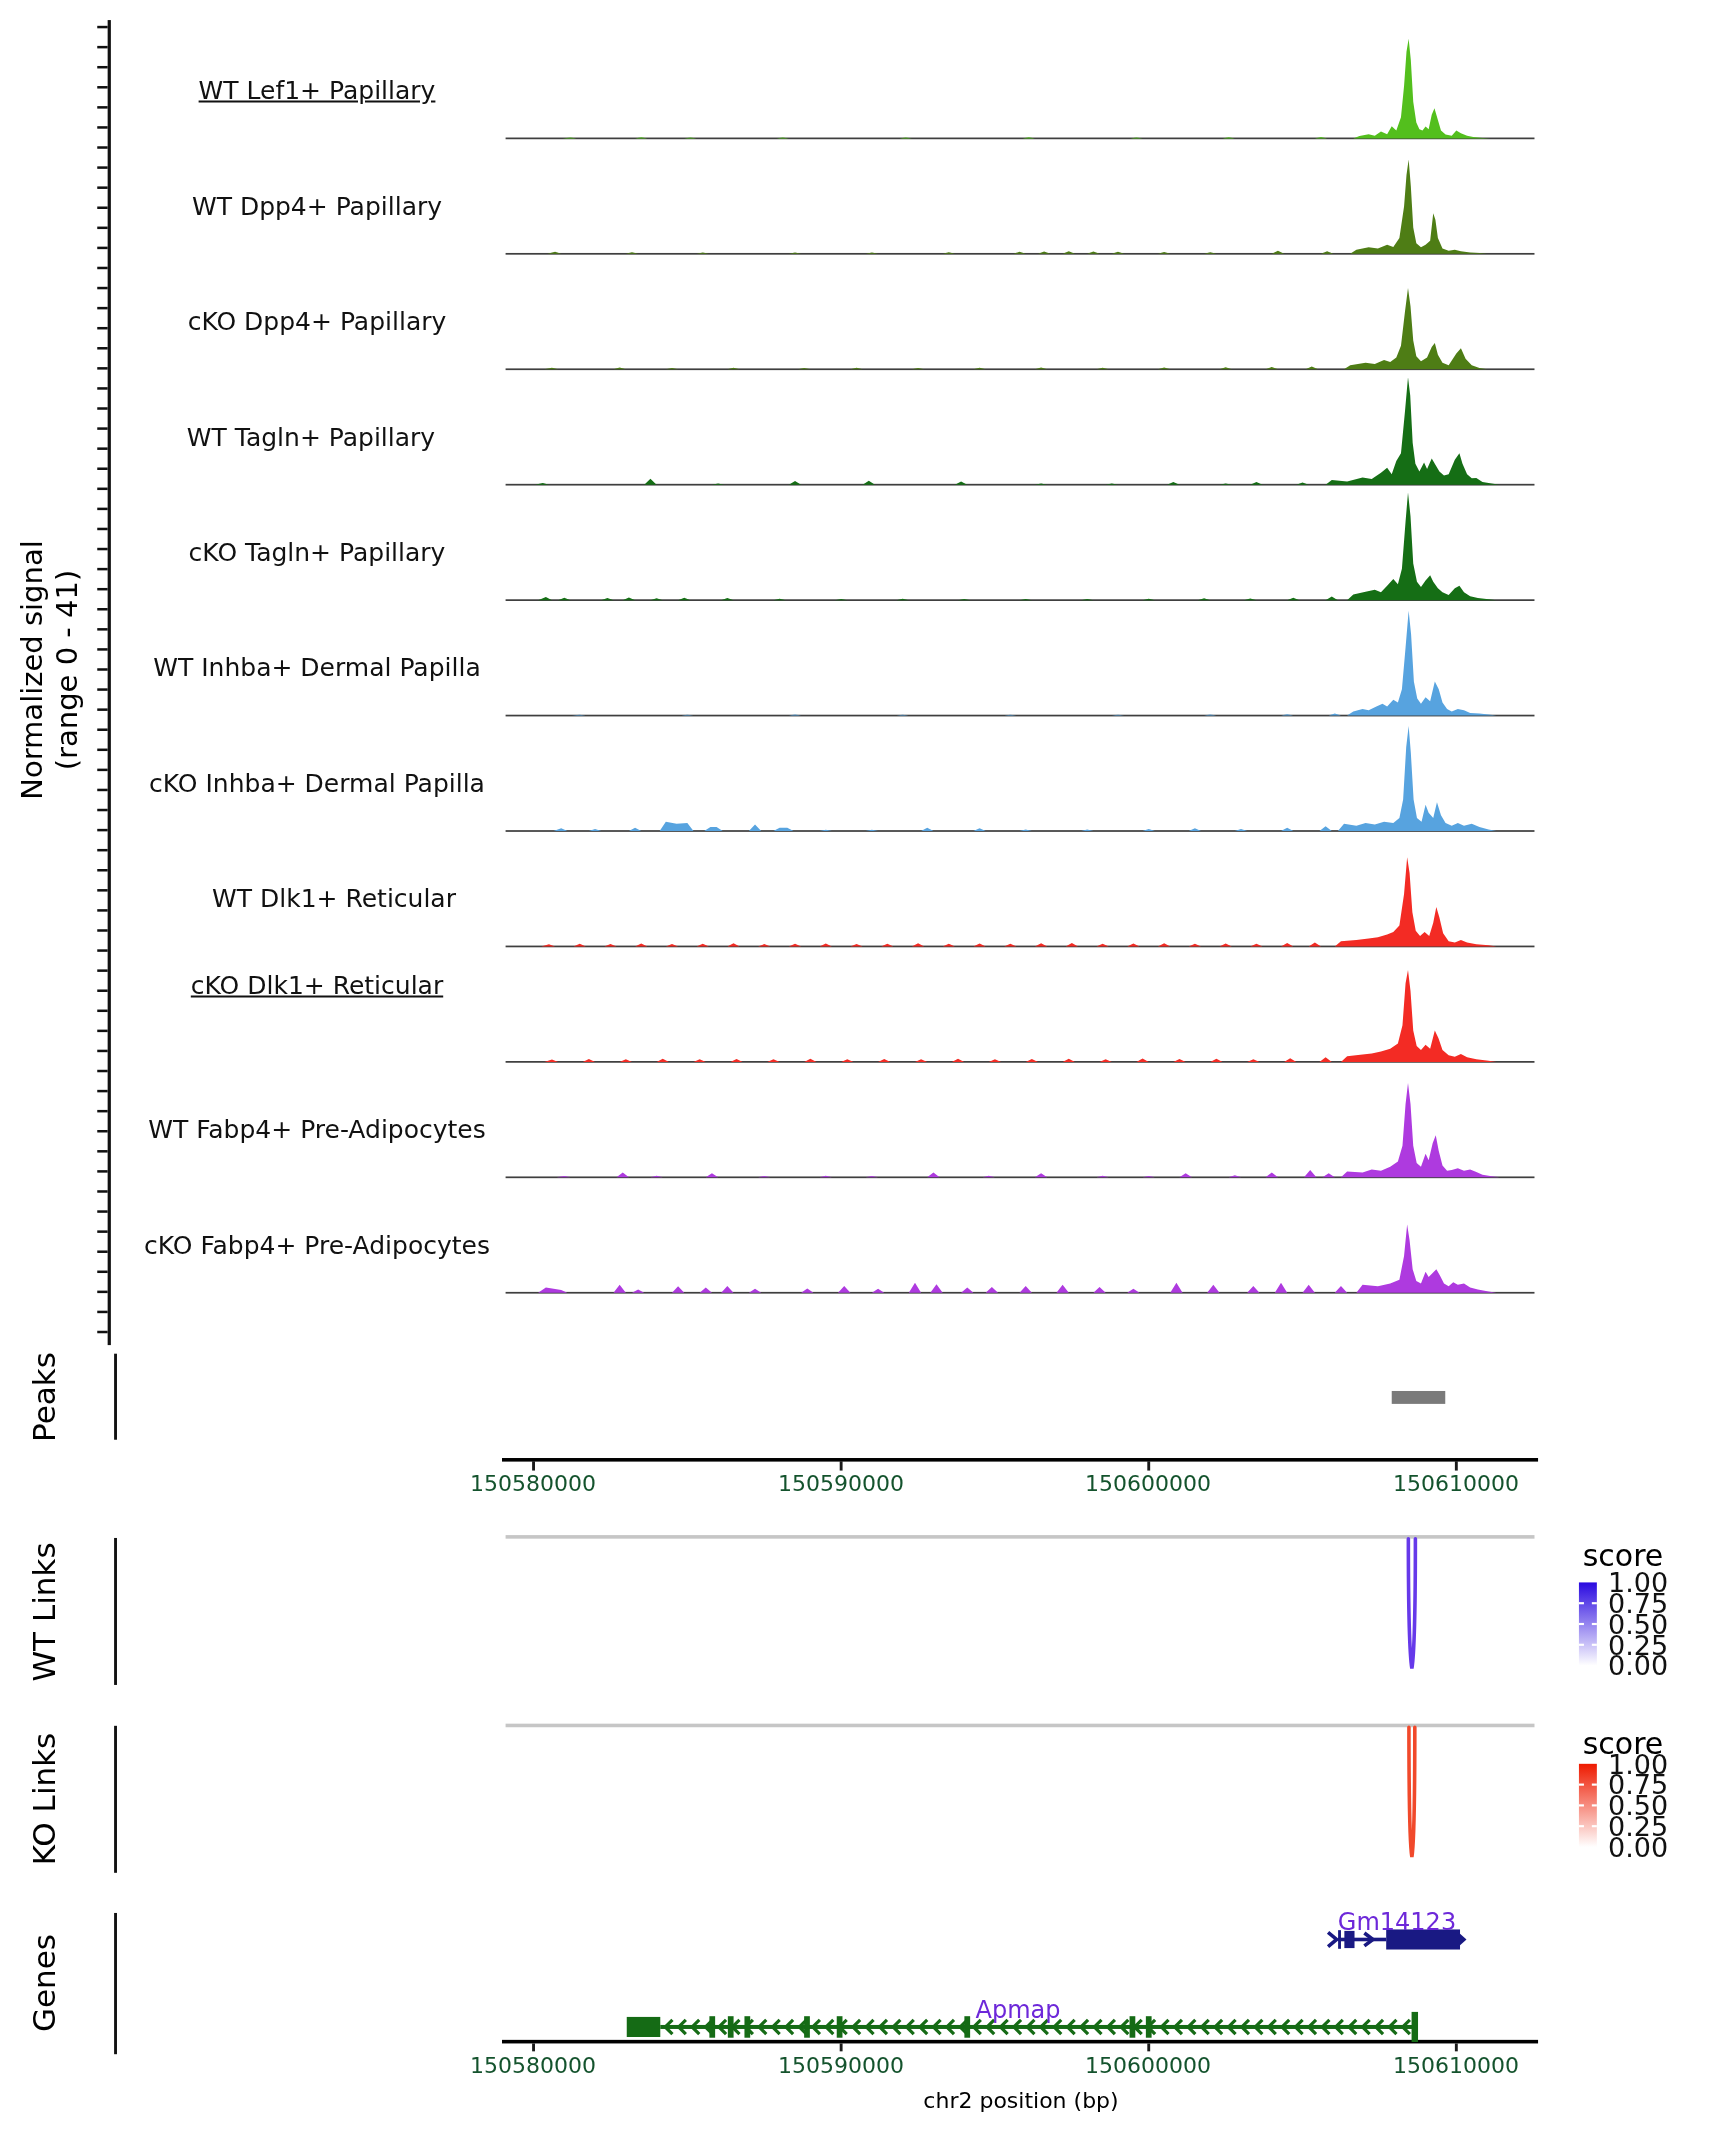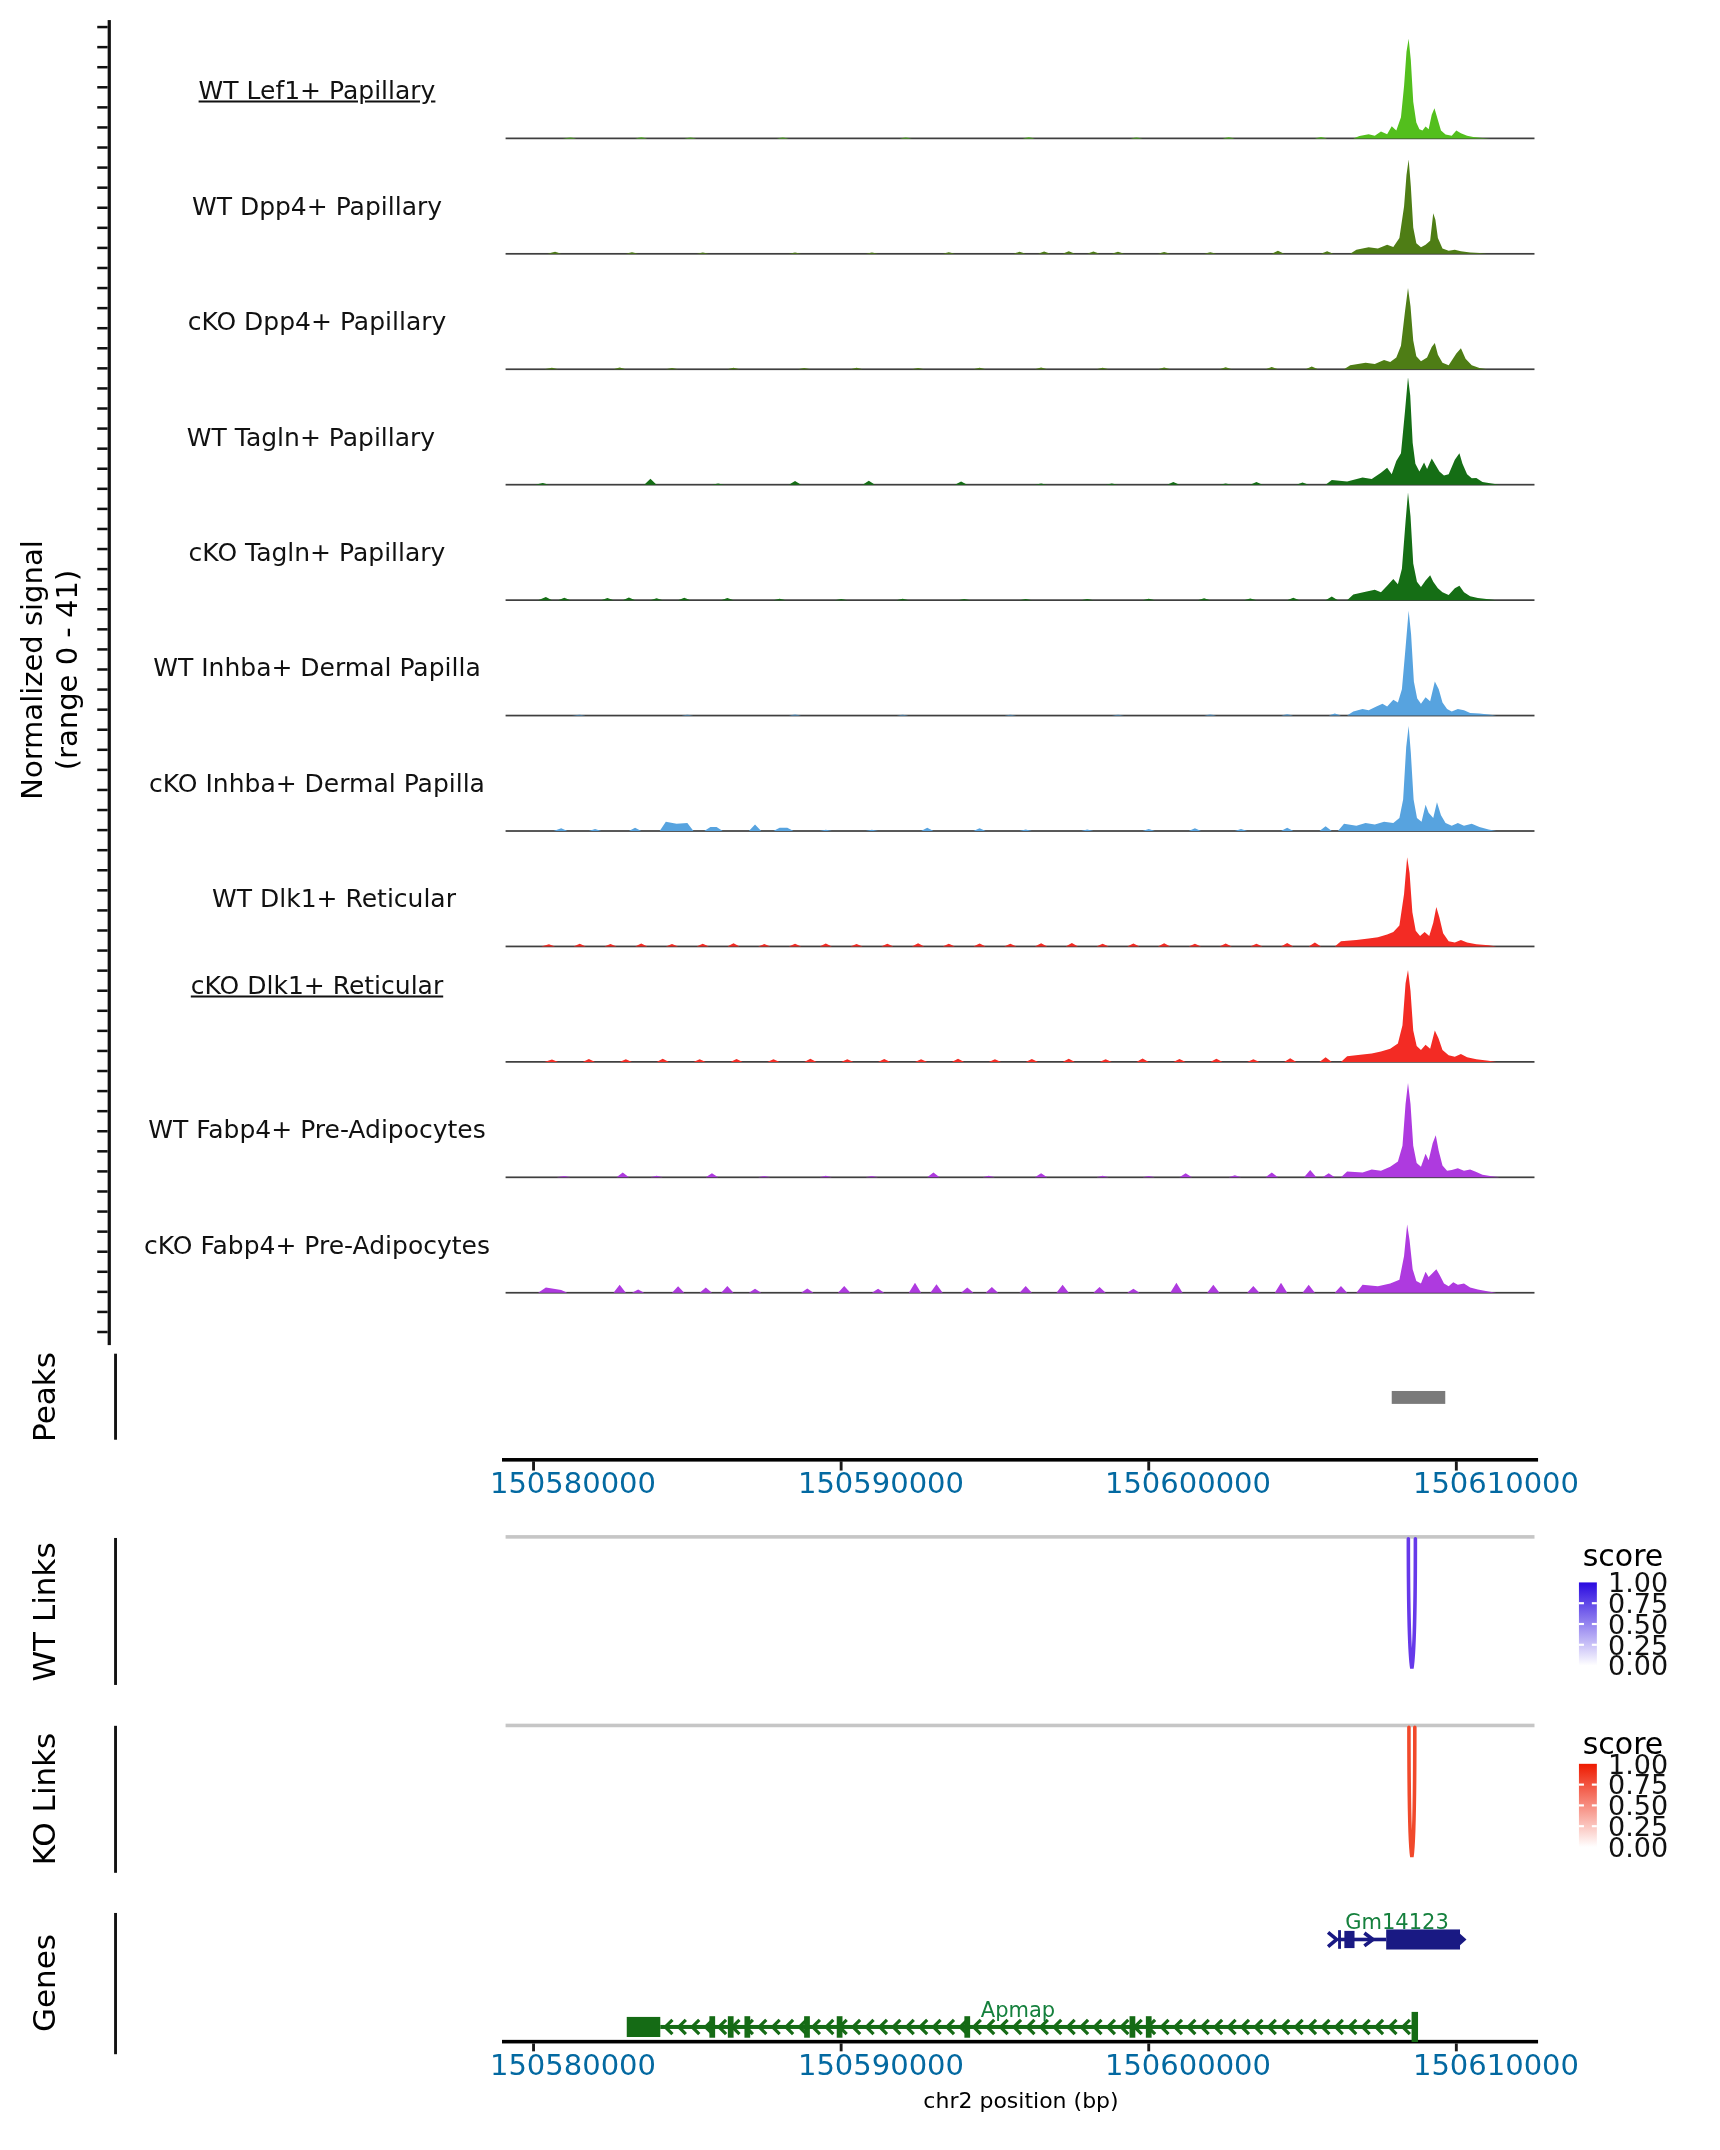--- a/index.html
+++ b/index.html
@@ -5,23 +5,23 @@
   html,body{margin:0;padding:0;background:#ffffff;}
   #fig{position:relative;width:1721px;height:2151px;background:#ffffff;
        font-family:"DejaVu Sans","Liberation Sans",sans-serif;overflow:hidden;}
   #gfx{position:absolute;left:0;top:0;}
   .abs{position:absolute;transform:translate(-50%,-50%);white-space:nowrap;}
   .rot{position:absolute;transform:translate(-50%,-50%) rotate(-90deg);white-space:nowrap;}
   .ytitle{font-size:29px;color:#000;text-align:center;line-height:35px;}
   .sec{font-size:31px;color:#000;}
   .scoretitle{font-size:30px;color:#000;}
   .xtitle{font-size:22px;color:#000;}
-  .genelabel{font-size:21px;color:#15803d;}
+  .genelabel{font-size:24px;color:#6d28d9;}
   .track-label{font-size:25px;color:#111;}
-  .xtick{font-size:29px;color:#0369a1;margin-left:40px;}
+  .xtick{font-size:22px;color:#14532d;}
   .scoretick{font-size:27px;color:#111;}
   #yt{left:50px;top:670px;}
   #sec-peaks{left:44px;top:1397px;}
   #sec-wt{left:44px;top:1612px;}
   #sec-ko{left:44px;top:1799px;}
   #sec-genes{left:44px;top:1983px;}
   #st-wt{left:1623px;top:1555px;}
   #st-ko{left:1623px;top:1743px;}
   #xt{left:1021px;top:2100px;}
   #gl-0{left:1397px;top:1922px;}

